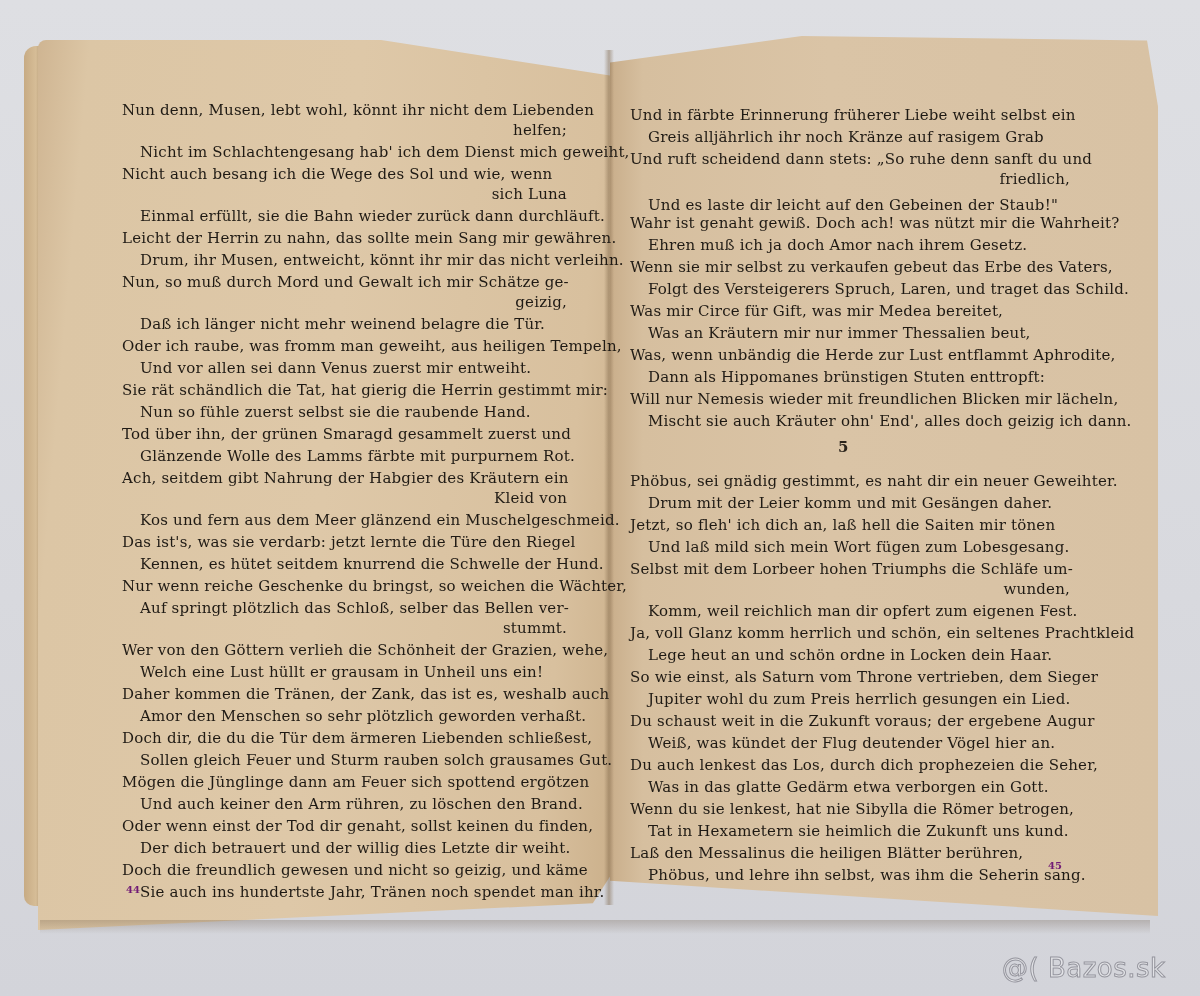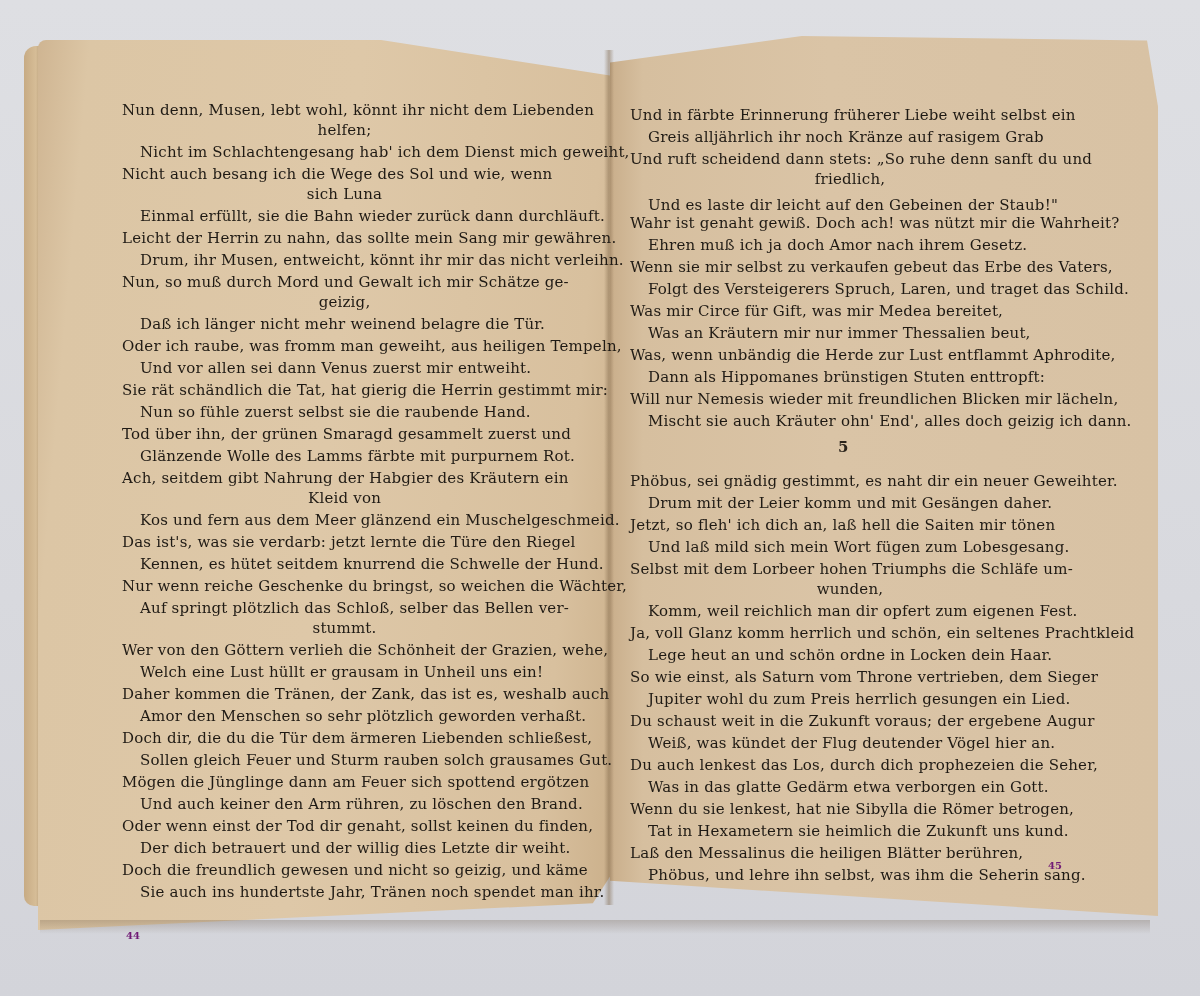--- a/index.html
+++ b/index.html
@@ -36,30 +36,30 @@
       background: linear-gradient(180deg, rgba(90,70,50,0.25), rgba(90,70,50,0));
     }
 
     .text-block {
       position: absolute; color: #1f1a14;
       font-family: "DejaVu Serif", serif; font-size: 15px;
       letter-spacing: 0.2px;
     }
     .line { position: absolute; white-space: nowrap; line-height: 20px; }
     .indent { padding-left: 18px; }
-    .cont { text-align: center; }
+    .cont { text-align: right; }
 
     .left-text { left: 122px; top: 100px; width: 445px; }
     .right-text { left: 630px; top: 105px; width: 440px; }
 
     .section-number {
       position: absolute; left: 838px; top: 438px; font-size: 15px; font-weight: bold; color: #2b241c;
     }
     .page-number { position: absolute; font-size: 10px; font-weight: bold; color: #701a75; font-family: "DejaVu Serif", serif; }
-    .pn-left { left: 126px; top: 884px; margin-top: 46px; }
+    .pn-left { left: 126px; top: 884px; }
     .pn-right { left: 1048px; top: 860px; }
 
     .watermark {
       position: absolute; left: 1002px; top: 953px;
       font-family: "DejaVu Sans", sans-serif; font-size: 26px;
       color: rgba(255,255,255,0.35);
       -webkit-text-stroke: 1px rgba(120,120,130,0.7);
       letter-spacing: 0.5px;
     }
   </style>
@@ -147,13 +147,14 @@
     <div class="line" style="top:650px;left:0">Du auch lenkest das Los, durch dich prophezeien die Seher,</div>
     <div class="line indent" style="top:672px;left:0">Was in das glatte Gedärm etwa verborgen ein Gott.</div>
     <div class="line" style="top:694px;left:0">Wenn du sie lenkest, hat nie Sibylla die Römer betrogen,</div>
     <div class="line indent" style="top:716px;left:0">Tat in Hexametern sie heimlich die Zukunft uns kund.</div>
     <div class="line" style="top:738px;left:0">Laß den Messalinus die heiligen Blätter berühren,</div>
     <div class="line indent" style="top:760px;left:0">Phöbus, und lehre ihn selbst, was ihm die Seherin sang.</div>
   </div>
   <div class="section-number">5</div>
   <div class="page-number pn-right">45</div>
 
+  <div class="watermark">@( Bazos.sk</div>
 </div>
 
 </body></html>

